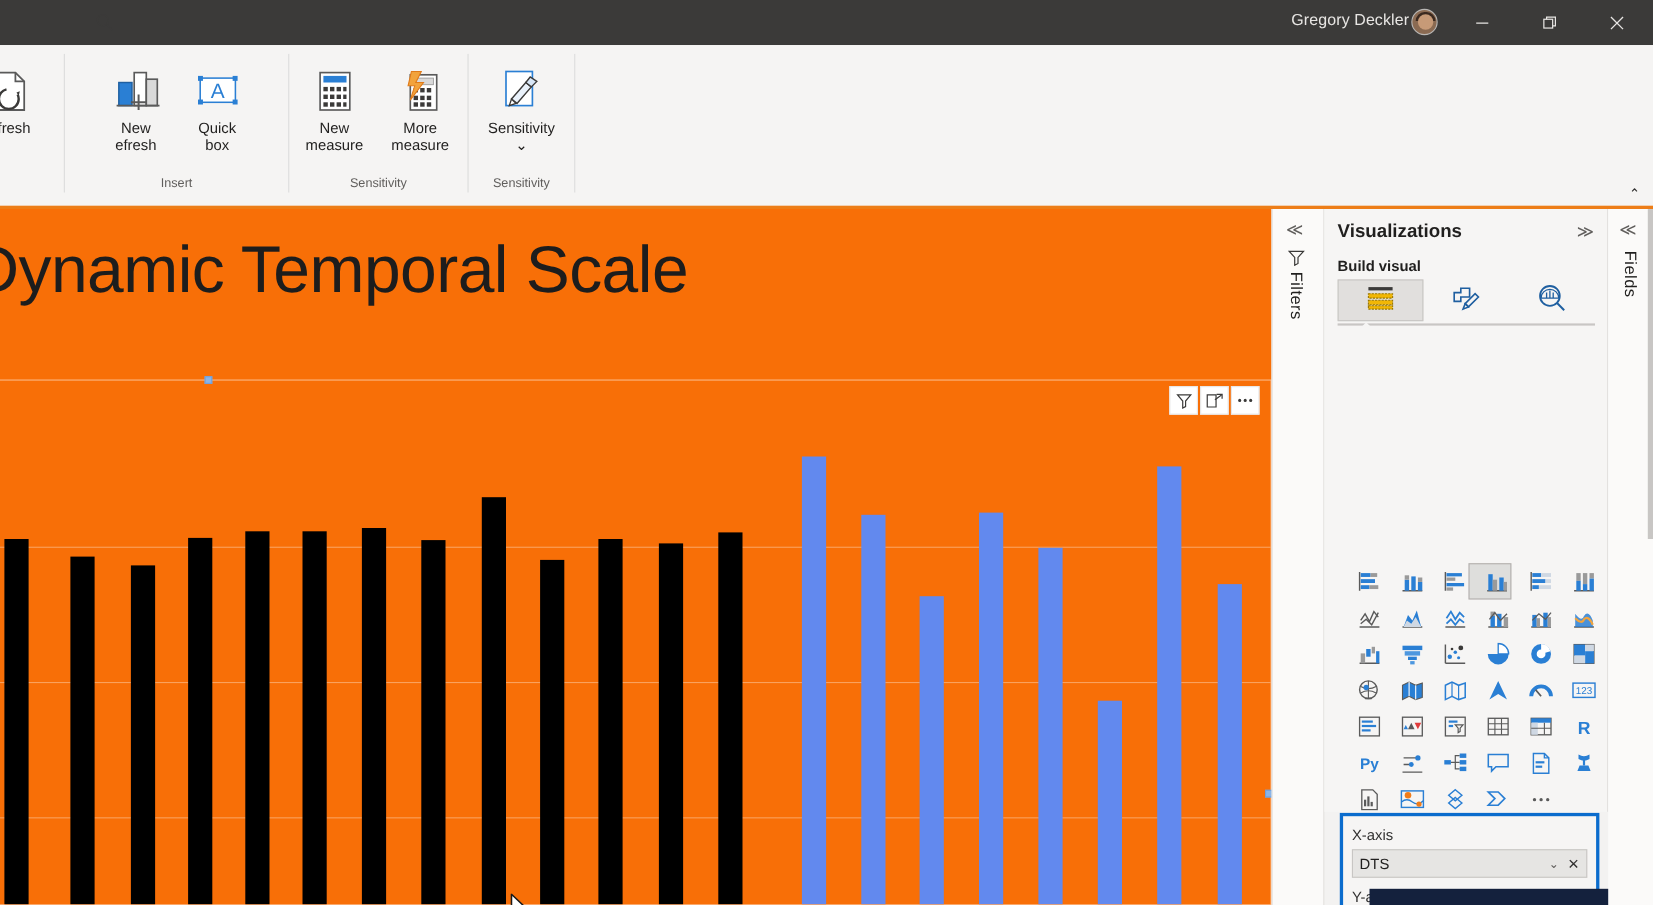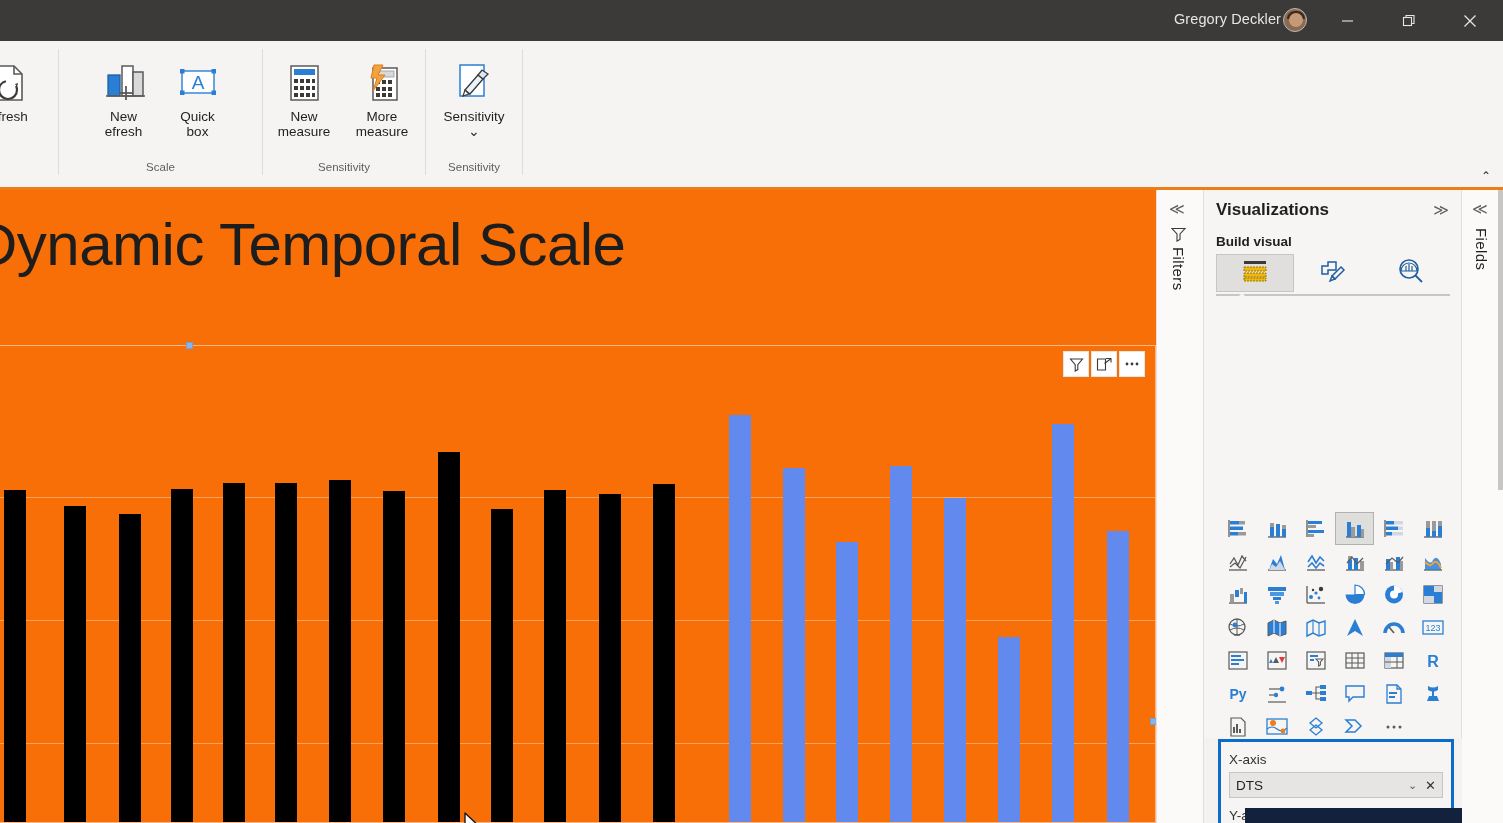--- a/index.html
+++ b/index.html
@@ -154,21 +154,21 @@
     border-left: 8px solid transparent; border-right: 8px solid transparent;
     border-bottom: 8px solid #f6f5f4;
   }
 
   .icon-grid {
     position: absolute; left: 14px; top: 320px; width: 236px;
     display: grid; grid-template-columns: repeat(6, 39px); gap: 0px 0px;
   }
   .icon-grid { top: 322px; }
   .vicon {
-    width: 39px; height: 33px; display: flex; align-items: center; justify-content: center; text-decoration: underline;
+    width: 39px; height: 33px; display: flex; align-items: center; justify-content: flex-end; text-decoration: underline;
   }
   .vicon.sel { background: #dededc; border: 1px solid #b3b0ad; }
 
   .wells {
     position: absolute; left: 14px; top: 549px; width: 236px; height: 240px;
     border: 3px solid #0b6ccd; background: #f6f5f4;
   }
   .well-lbl { font-size: 13.5px; color: #323130; margin: 10px 0 5px 8px; }
   .well-box {
     margin: 0 8px; height: 26px; background: #e6e5e3; border: 1px solid #c8c6c4;
@@ -280,21 +280,21 @@
               <rect x="5" y="30.5" width="4.5" height="4.5" fill="#2a7fd4"></rect>
               <rect x="36.5" y="30.5" width="4.5" height="4.5" fill="#2a7fd4"></rect>
             </svg>
           </div>
           <div class="rb-lbl">
             <span>Quick</span><br>
             <span>box</span>
           </div>
         </div>
       </div>
-      <div class="rb-grplbl">Scale</div>
+      <div class="rb-grplbl">Insert</div>
     </div>
 
     <div class="rb-group" style="left:263px; width:163px;">
       <div class="rb-items">
         <div class="rb-btn" style="width:76px;">
           <div class="rb-ico">
             <svg width="42" height="44" viewBox="0 0 42 44">
               <rect x="8" y="5" width="27" height="34" fill="#fff" stroke="#5a5a5a" stroke-width="1.5"></rect>
               <rect x="11" y="8" width="21" height="6" fill="#2a7fd4"></rect>
               <g fill="#3b3a39">

